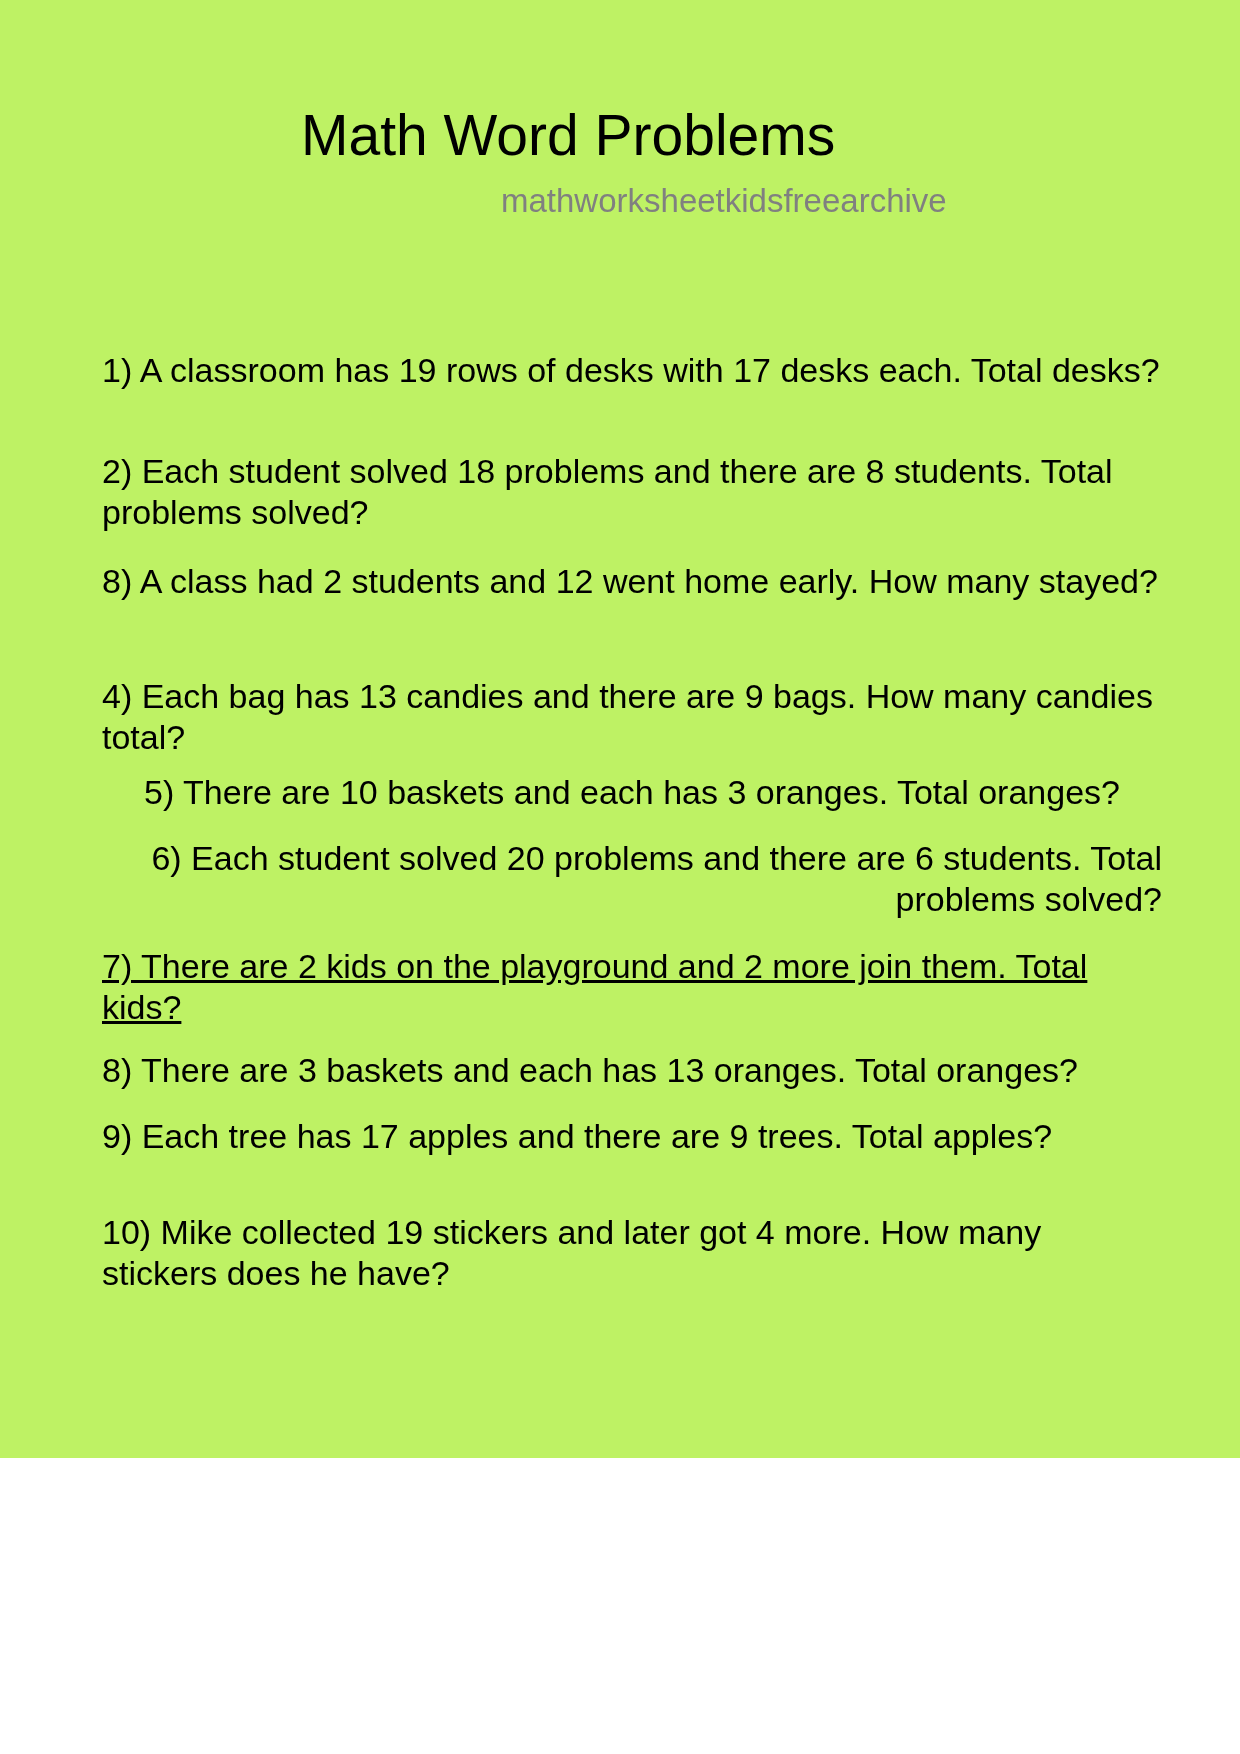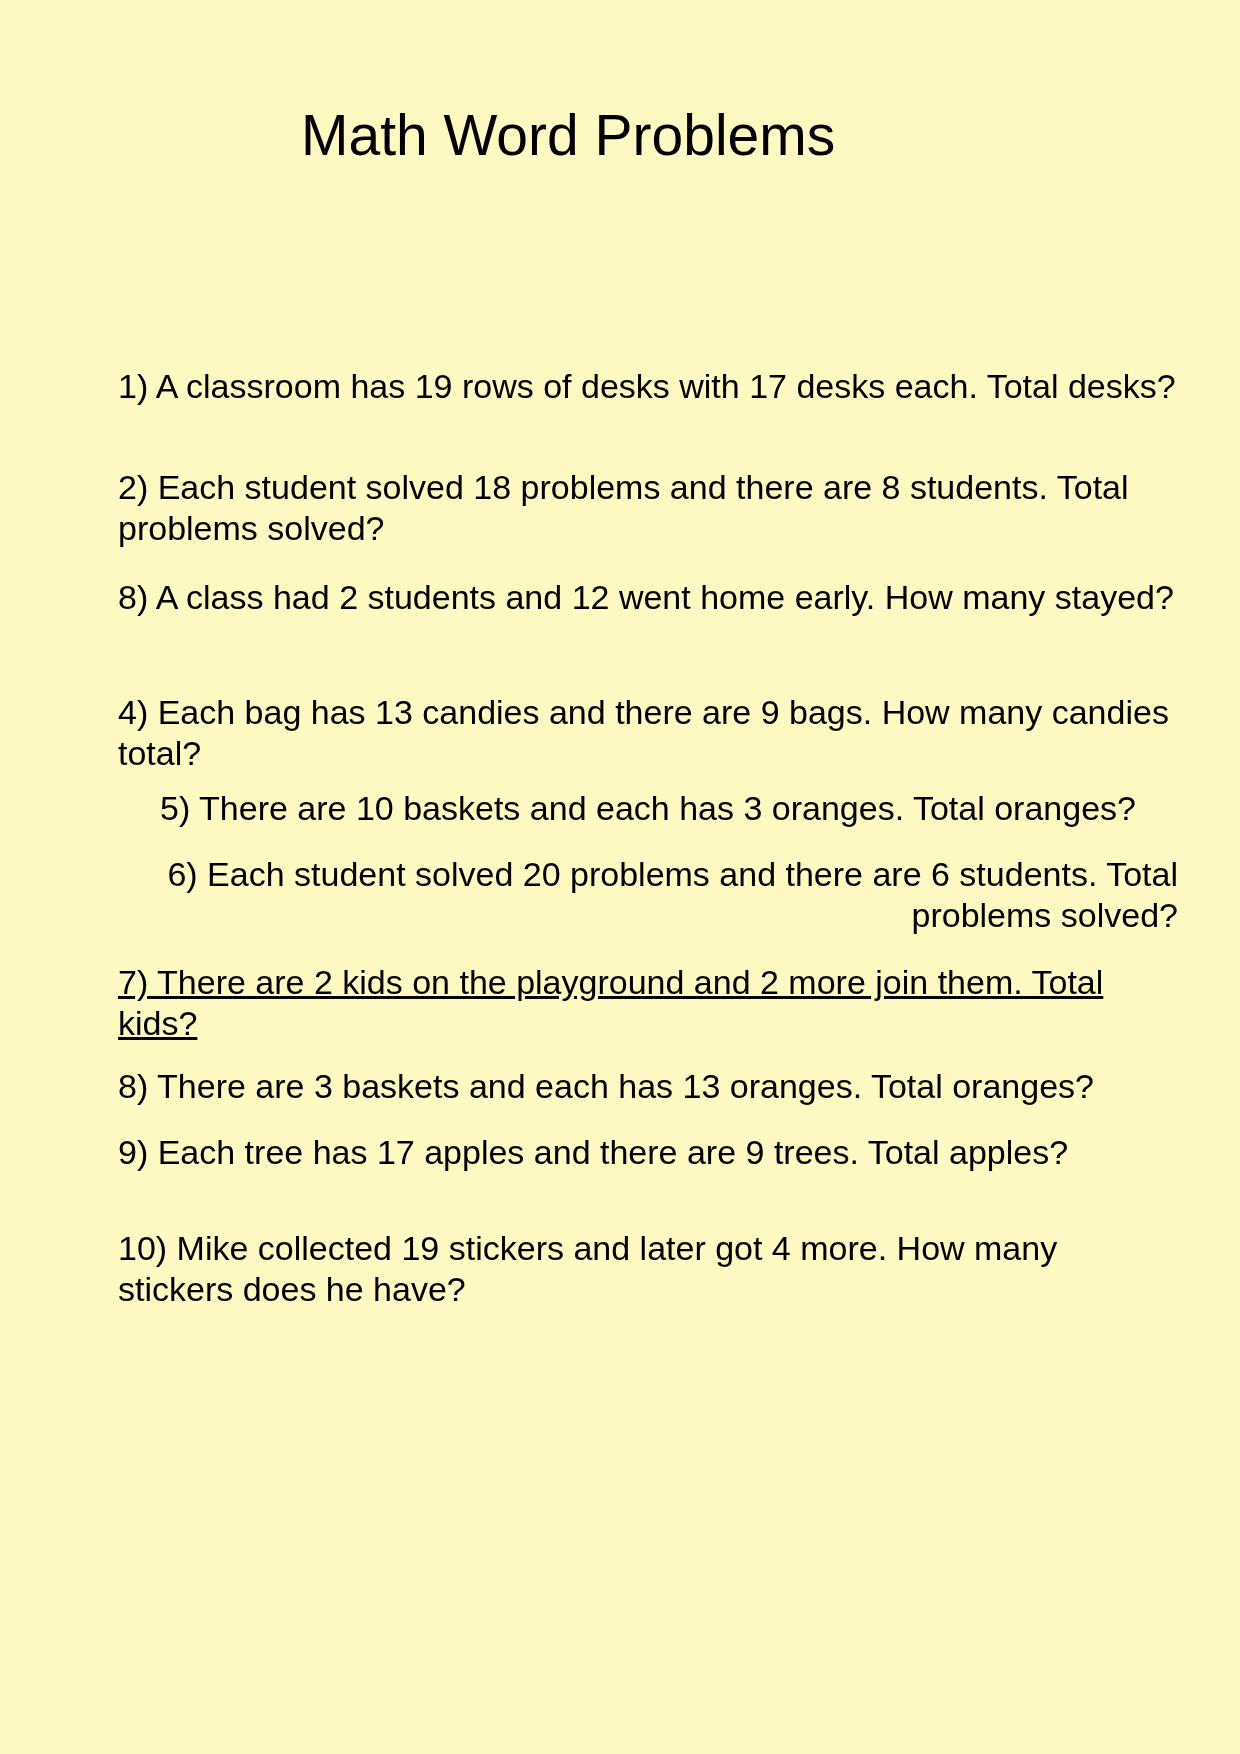--- a/index.html
+++ b/index.html
@@ -13,22 +13,22 @@
       position: relative;
       overflow: hidden;
       font-family: "Liberation Sans", sans-serif;
       color: #000000;
     }
     .page {
       position: absolute;
       left: 0;
       top: 0;
       width: 1240px;
-      height: 1754px;
-      background: #fef9c3;
+      height: 1458px;
+      background: #bef264;
     }
     .title {
       position: absolute;
       left: 301px;
       top: 107px;
       margin: 0;
       font-size: 57px;
       line-height: 57px;
       font-weight: normal;
       color: #000000;
@@ -41,41 +41,42 @@
       margin: 0;
       font-size: 33px;
       line-height: 33px;
       color: #808080;
       white-space: nowrap;
     }
     .problem {
       position: absolute;
       left: 102px;
       width: 1060px;
-      margin: 16px;
+      margin: 0;
       font-size: 34px;
       line-height: 41px;
       color: #000000;
     }
     .problem:nth-of-type(1)  { top: 350px; }
     .problem:nth-of-type(2)  { top: 451px; }
     .problem:nth-of-type(3)  { top: 561px; }
     .problem:nth-of-type(4)  { top: 676px; }
     .problem:nth-of-type(5)  { top: 772px; text-align: center; }
     .problem:nth-of-type(6)  { top: 838px; text-align: right; }
     .problem:nth-of-type(7)  { top: 946px; text-decoration: underline; }
     .problem:nth-of-type(8)  { top: 1050px; }
     .problem:nth-of-type(9)  { top: 1116px; }
     .problem:nth-of-type(10) { top: 1212px; }
   </style>
 </head>
 <body>
 
 <div class="page">
   <h1 class="title">Math Word Problems</h1>
+  <div class="subtitle">mathworksheetkidsfreearchive</div>
 
   <section>
     <p class="problem">1) A classroom has 19 rows of desks with 17 desks each. Total desks?</p>
     <p class="problem">2) Each student solved 18 problems and there are 8 students. Total problems solved?</p>
     <p class="problem">8) A class had 2 students and 12 went home early. How many stayed?</p>
     <p class="problem">4) Each bag has 13 candies and there are 9 bags. How many candies total?</p>
     <p class="problem">5) There are 10 baskets and each has 3 oranges. Total oranges?</p>
     <p class="problem">6) Each student solved 20 problems and there are 6 students. Total problems solved?</p>
     <p class="problem">7) There are 2 kids on the playground and 2 more join them. Total kids?</p>
     <p class="problem">8) There are 3 baskets and each has 13 oranges. Total oranges?</p>

